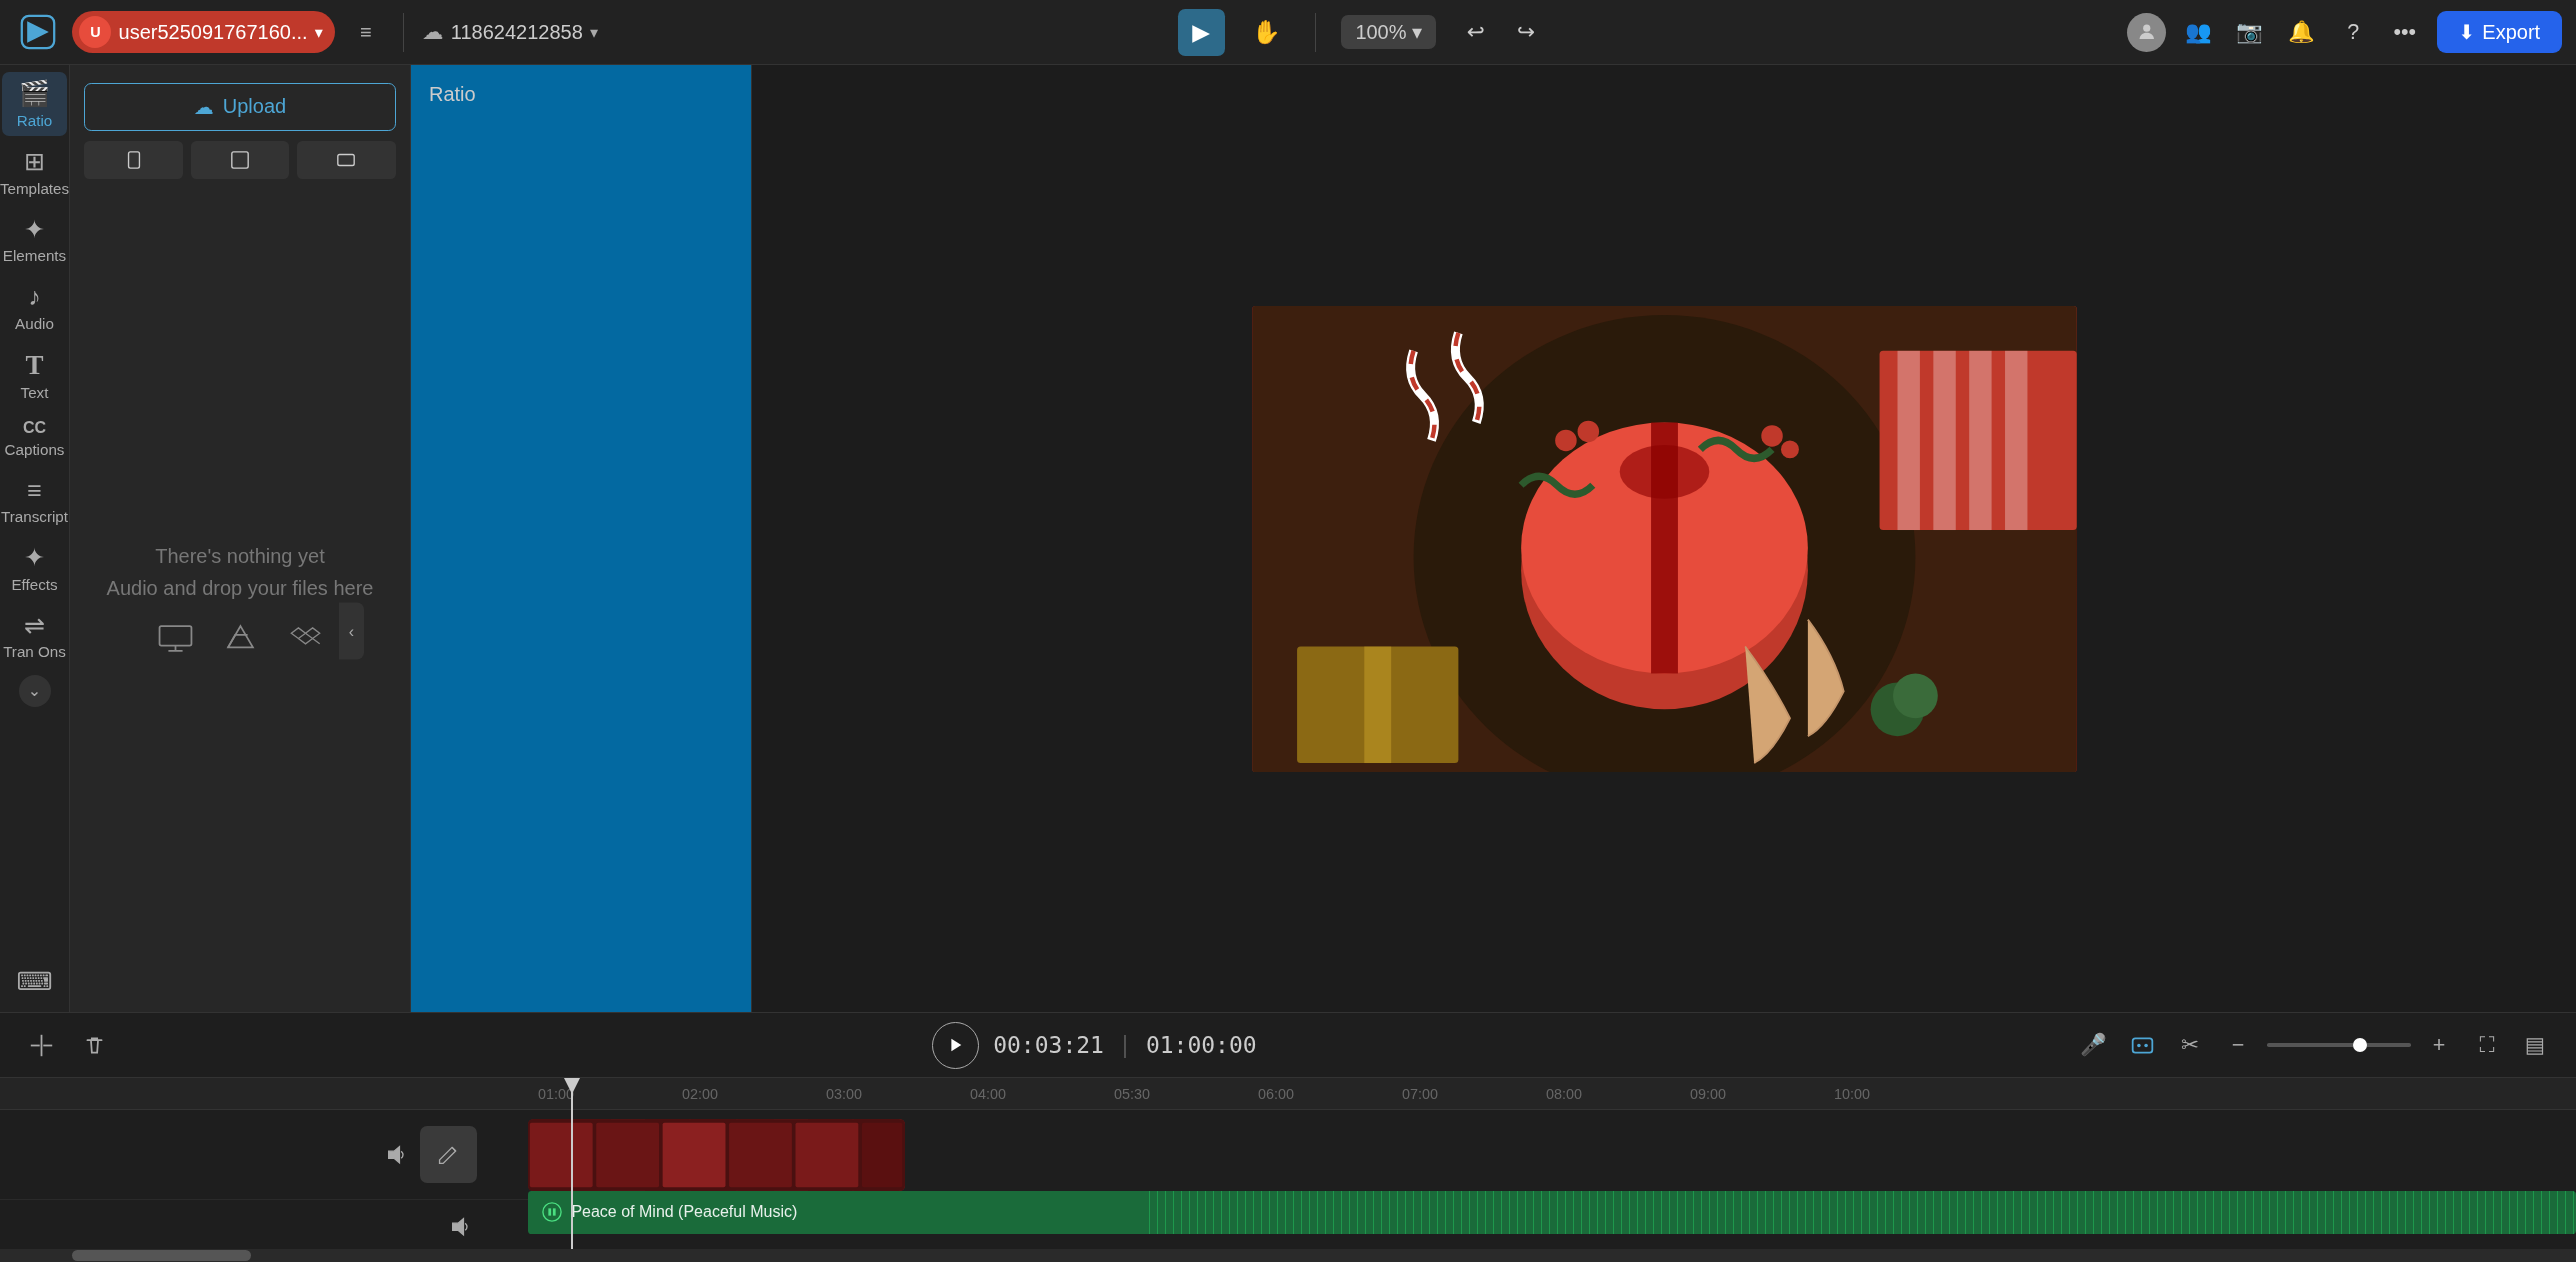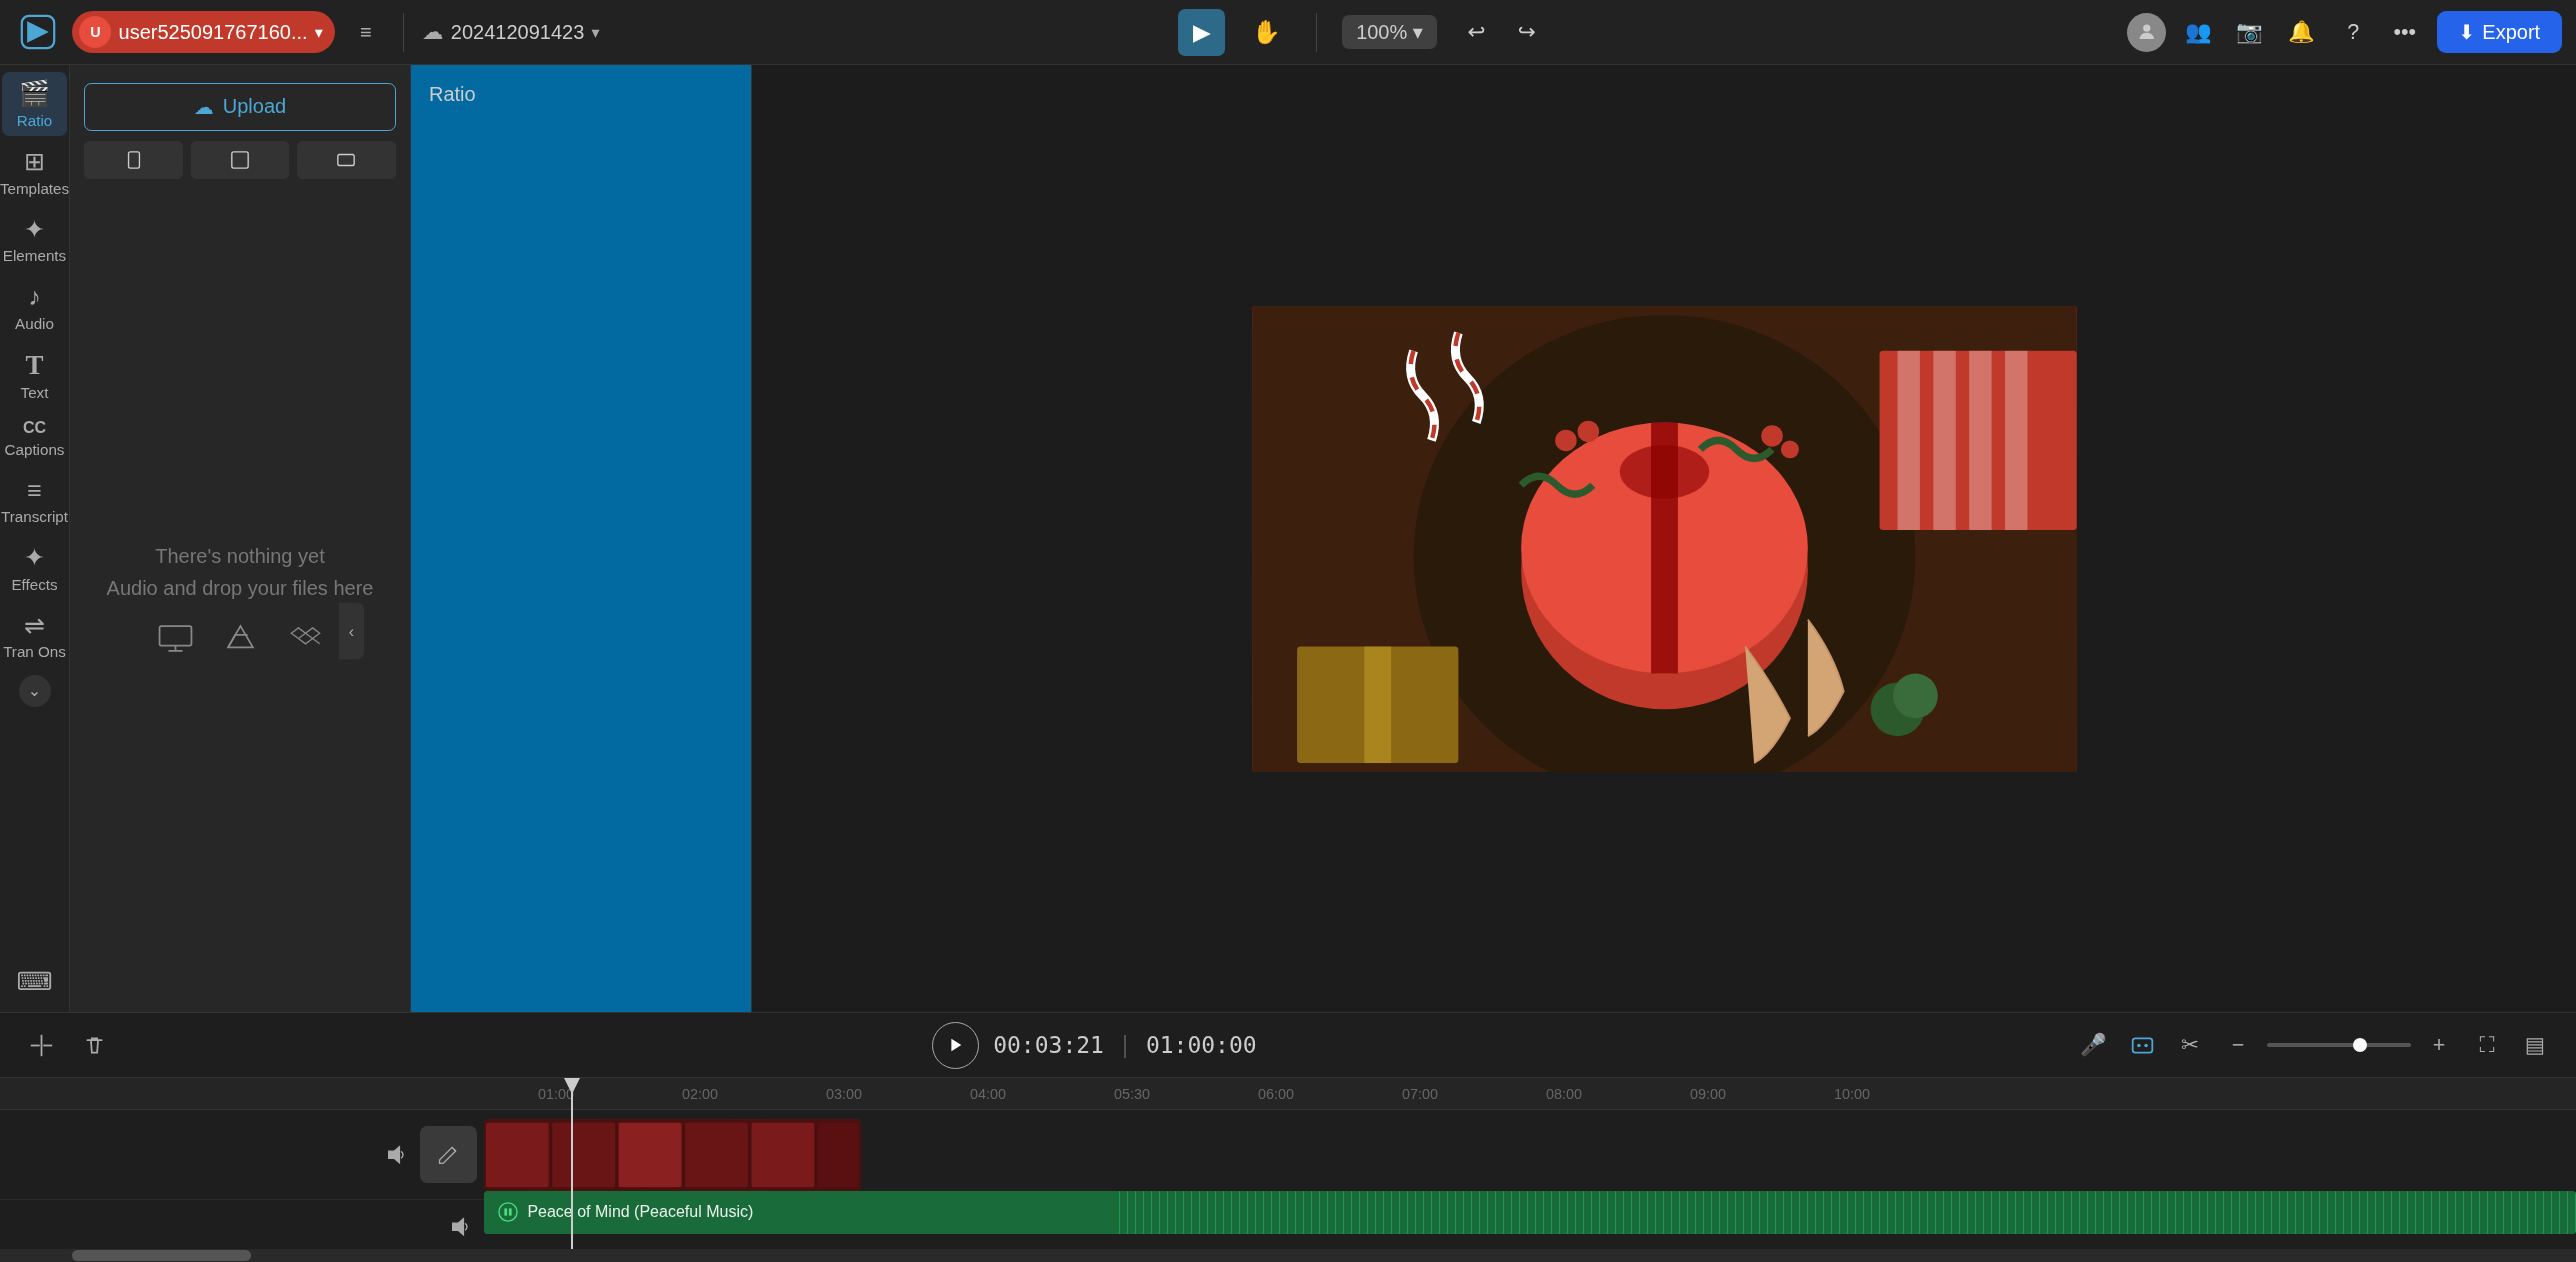--- a/index.html
+++ b/index.html
@@ -417,20 +417,21 @@
     .tracks-container {
       display: flex;
       flex-direction: column;
       position: relative;
     }
     .track-row {
       display: flex;
       align-items: center;
       height: 90px;
       border-bottom: 0.9px solid #2a2a2a;
+      gap: 44px;
     }
     .track-controls {
       width: 484px;
       display: flex;
       align-items: center;
       justify-content: flex-end;
       padding-right: 7.2px;
       gap: 7.2px;
       flex-shrink: 0;
     }
@@ -550,21 +551,21 @@
     </div>
     <span class="topbar-user-name">user525091767160...</span>
     <span class="topbar-user-chevron">▾</span>
   </div>
 
   <div class="topbar-list-icon">≡</div>
   <div class="topbar-divider"></div>
 
   <div class="topbar-project">
     <span class="topbar-project-icon">☁</span>
-    <span class="topbar-project-name">202412091423</span>
+    <span class="topbar-project-name">118624212858</span>
     <span class="topbar-project-chevron">▾</span>
   </div>
 
   <div class="topbar-center">
     <button class="topbar-tool-btn active">▶</button>
     <button class="topbar-tool-btn">✋</button>
     <div class="topbar-divider"></div>
     <div class="topbar-zoom">
       <span>100%</span>
       <span>▾</span>

